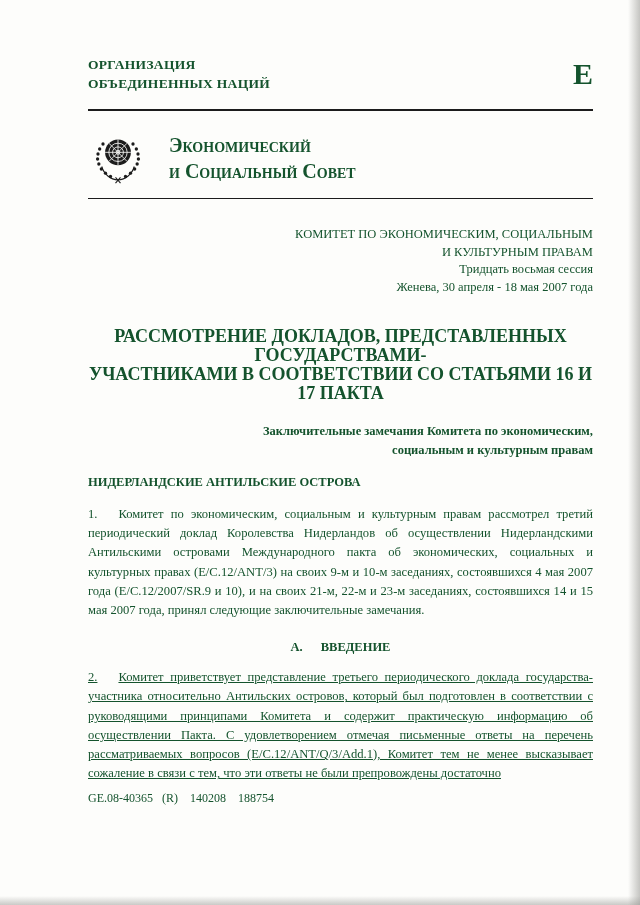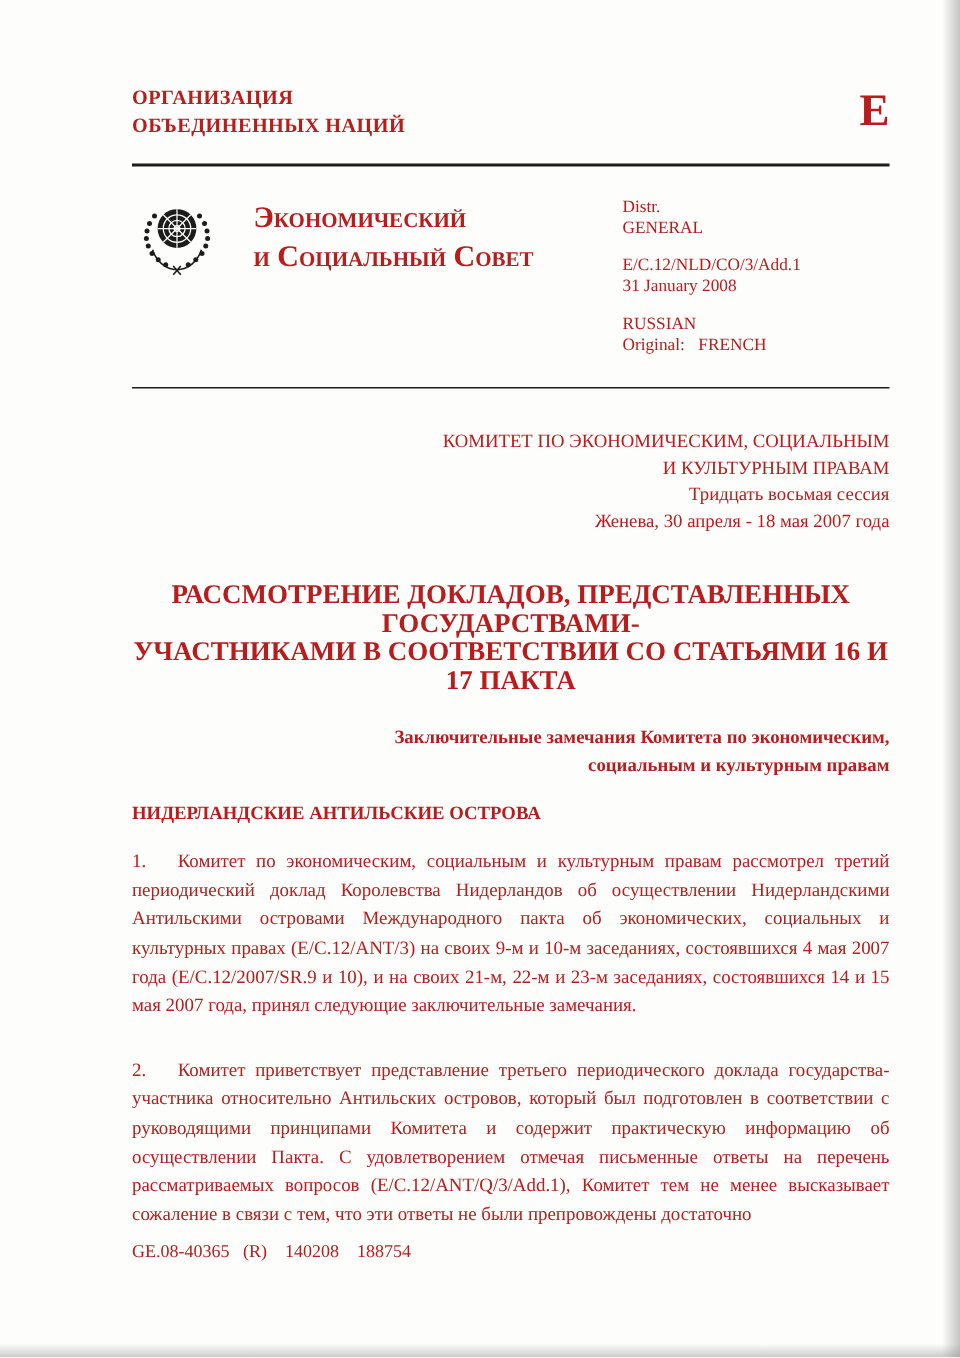--- a/index.html
+++ b/index.html
@@ -2,21 +2,21 @@
 <html><head>
 <meta charset="utf-8">
 <style>
   html,body { margin:0; padding:0; background:#ffffff; }
   .scan {
     position:relative;
     width:640px; height:905px;
     background:#fdfdfb;
     overflow:hidden;
     font-family:"Liberation Serif","DejaVu Serif",serif;
-    color:#b91c1c;
+    color:#14532d;
     box-sizing:border-box;
   }
   .scan::after {
     content:""; position:absolute; top:0; right:0; width:12px; height:100%;
     background:linear-gradient(to right, rgba(180,180,176,0) 0%, rgba(150,150,146,.55) 100%);
     pointer-events:none;
   }
   .scan::before {
     content:""; position:absolute; left:0; bottom:0; width:100%; height:9px;
     background:linear-gradient(to bottom, rgba(180,180,176,0) 0%, rgba(150,150,146,.5) 100%);
@@ -44,21 +44,21 @@
   .distr-group { margin-bottom:11px; }
   .orig-val { margin-left:9px; }
 
   .committee { margin-top:27px; font-size:12.5px; line-height:17.5px;text-align:right; }
 
   .title-main { margin-top:31px; text-align:center; font-weight:bold; font-size:18px; line-height:19px; }
   .title-sub  { margin-top:19px; text-align:right; font-weight:bold; font-size:12.5px; line-height:19px; }
   .title-country { margin-top:14px; text-align:left; font-weight:bold; font-size:12.5px; line-height:17px; }
 
   .para { margin:14px 0 0 0; font-size:12.6px; line-height:19.2px; text-align:justify; }
-  .para.p2 { margin-top:24px; }
+  .para.p2 { margin-top:12px;text-decoration:underline; }
   .tab { display:inline-block; width:21px; }
 
   .section-heading { margin-top:19px; text-align:center; font-weight:bold; font-size:12.5px; line-height:17px; }
   .sec-tab { display:inline-block; width:18px; }
 
   .doc-footer { margin-top:8px; font-size:12px; white-space:pre; }
 </style>
 </head>
 <body>
 
@@ -111,36 +111,20 @@
             <line x1="30" y1="8.5" x2="30" y2="39.5"></line>
             <line x1="19" y1="13" x2="41" y2="35"></line>
             <line x1="41" y1="13" x2="19" y2="35"></line>
           </g>
         </svg>
       </div>
       <div class="council">
         <div>Экономический</div>
         <div>и Социальный Совет</div>
       </div>
-      <div class="distr">
-        <div class="distr-group">
-          <div>Distr.</div>
-          <div>GENERAL</div>
-        </div>
-        <div class="distr-group">
-          <div>E/C.12/NLD/CO/3/Add.1</div>
-          <div>31 January 2008</div>
-        </div>
-        <div class="distr-group">
-          <div>RUSSIAN</div>
-          <div>
-            <span>Original:</span><span class="orig-val">FRENCH</span>
-          </div>
-        </div>
-      </div>
     </div>
 
     <div class="rule rule2"></div>
 
     <div class="committee">
       <div>КОМИТЕТ ПО ЭКОНОМИЧЕСКИМ, СОЦИАЛЬНЫМ</div>
       <div>И КУЛЬТУРНЫМ ПРАВАМ</div>
       <div>Тридцать восьмая сессия</div>
       <div>Женева, 30 апреля - 18 мая 2007 года</div>
     </div>
@@ -152,19 +136,22 @@
 
     <div class="title-sub">
       <div>Заключительные замечания Комитета по экономическим,</div>
       <div>социальным и культурным правам</div>
     </div>
 
     <div class="title-country">НИДЕРЛАНДСКИЕ АНТИЛЬСКИЕ ОСТРОВА</div>
 
     <p class="para"><span>1.</span><span class="tab"></span><span>Комитет по экономическим, социальным и культурным правам рассмотрел третий периодический доклад Королевства Нидерландов об осуществлении Нидерландскими Антильскими островами Международного пакта об экономических, социальных и культурных правах (E/C.12/ANT/3) на своих 9-м и 10-м заседаниях, состоявшихся 4 мая 2007 года (E/C.12/2007/SR.9 и 10), и на своих 21-м, 22-м и 23-м заседаниях, состоявшихся 14 и 15 мая 2007 года, принял следующие заключительные замечания.</span></p>
 
+    <div class="section-heading">
+      <span>A.</span><span class="sec-tab"></span><span>ВВЕДЕНИЕ</span>
+    </div>
 
     <p class="para p2"><span>2.</span><span class="tab"></span><span>Комитет приветствует представление третьего периодического доклада государства-участника относительно Антильских островов, который был подготовлен в соответствии с руководящими принципами Комитета и содержит практическую информацию об осуществлении Пакта.  С удовлетворением отмечая письменные ответы на перечень рассматриваемых вопросов (E/C.12/ANT/Q/3/Add.1), Комитет тем не менее высказывает сожаление в связи с тем, что эти ответы не были препровождены достаточно</span></p>
 
     <div class="doc-footer">GE.08-40365   (R)    140208    188754</div>
 
   </div>
 </div>
 
 </body></html>

